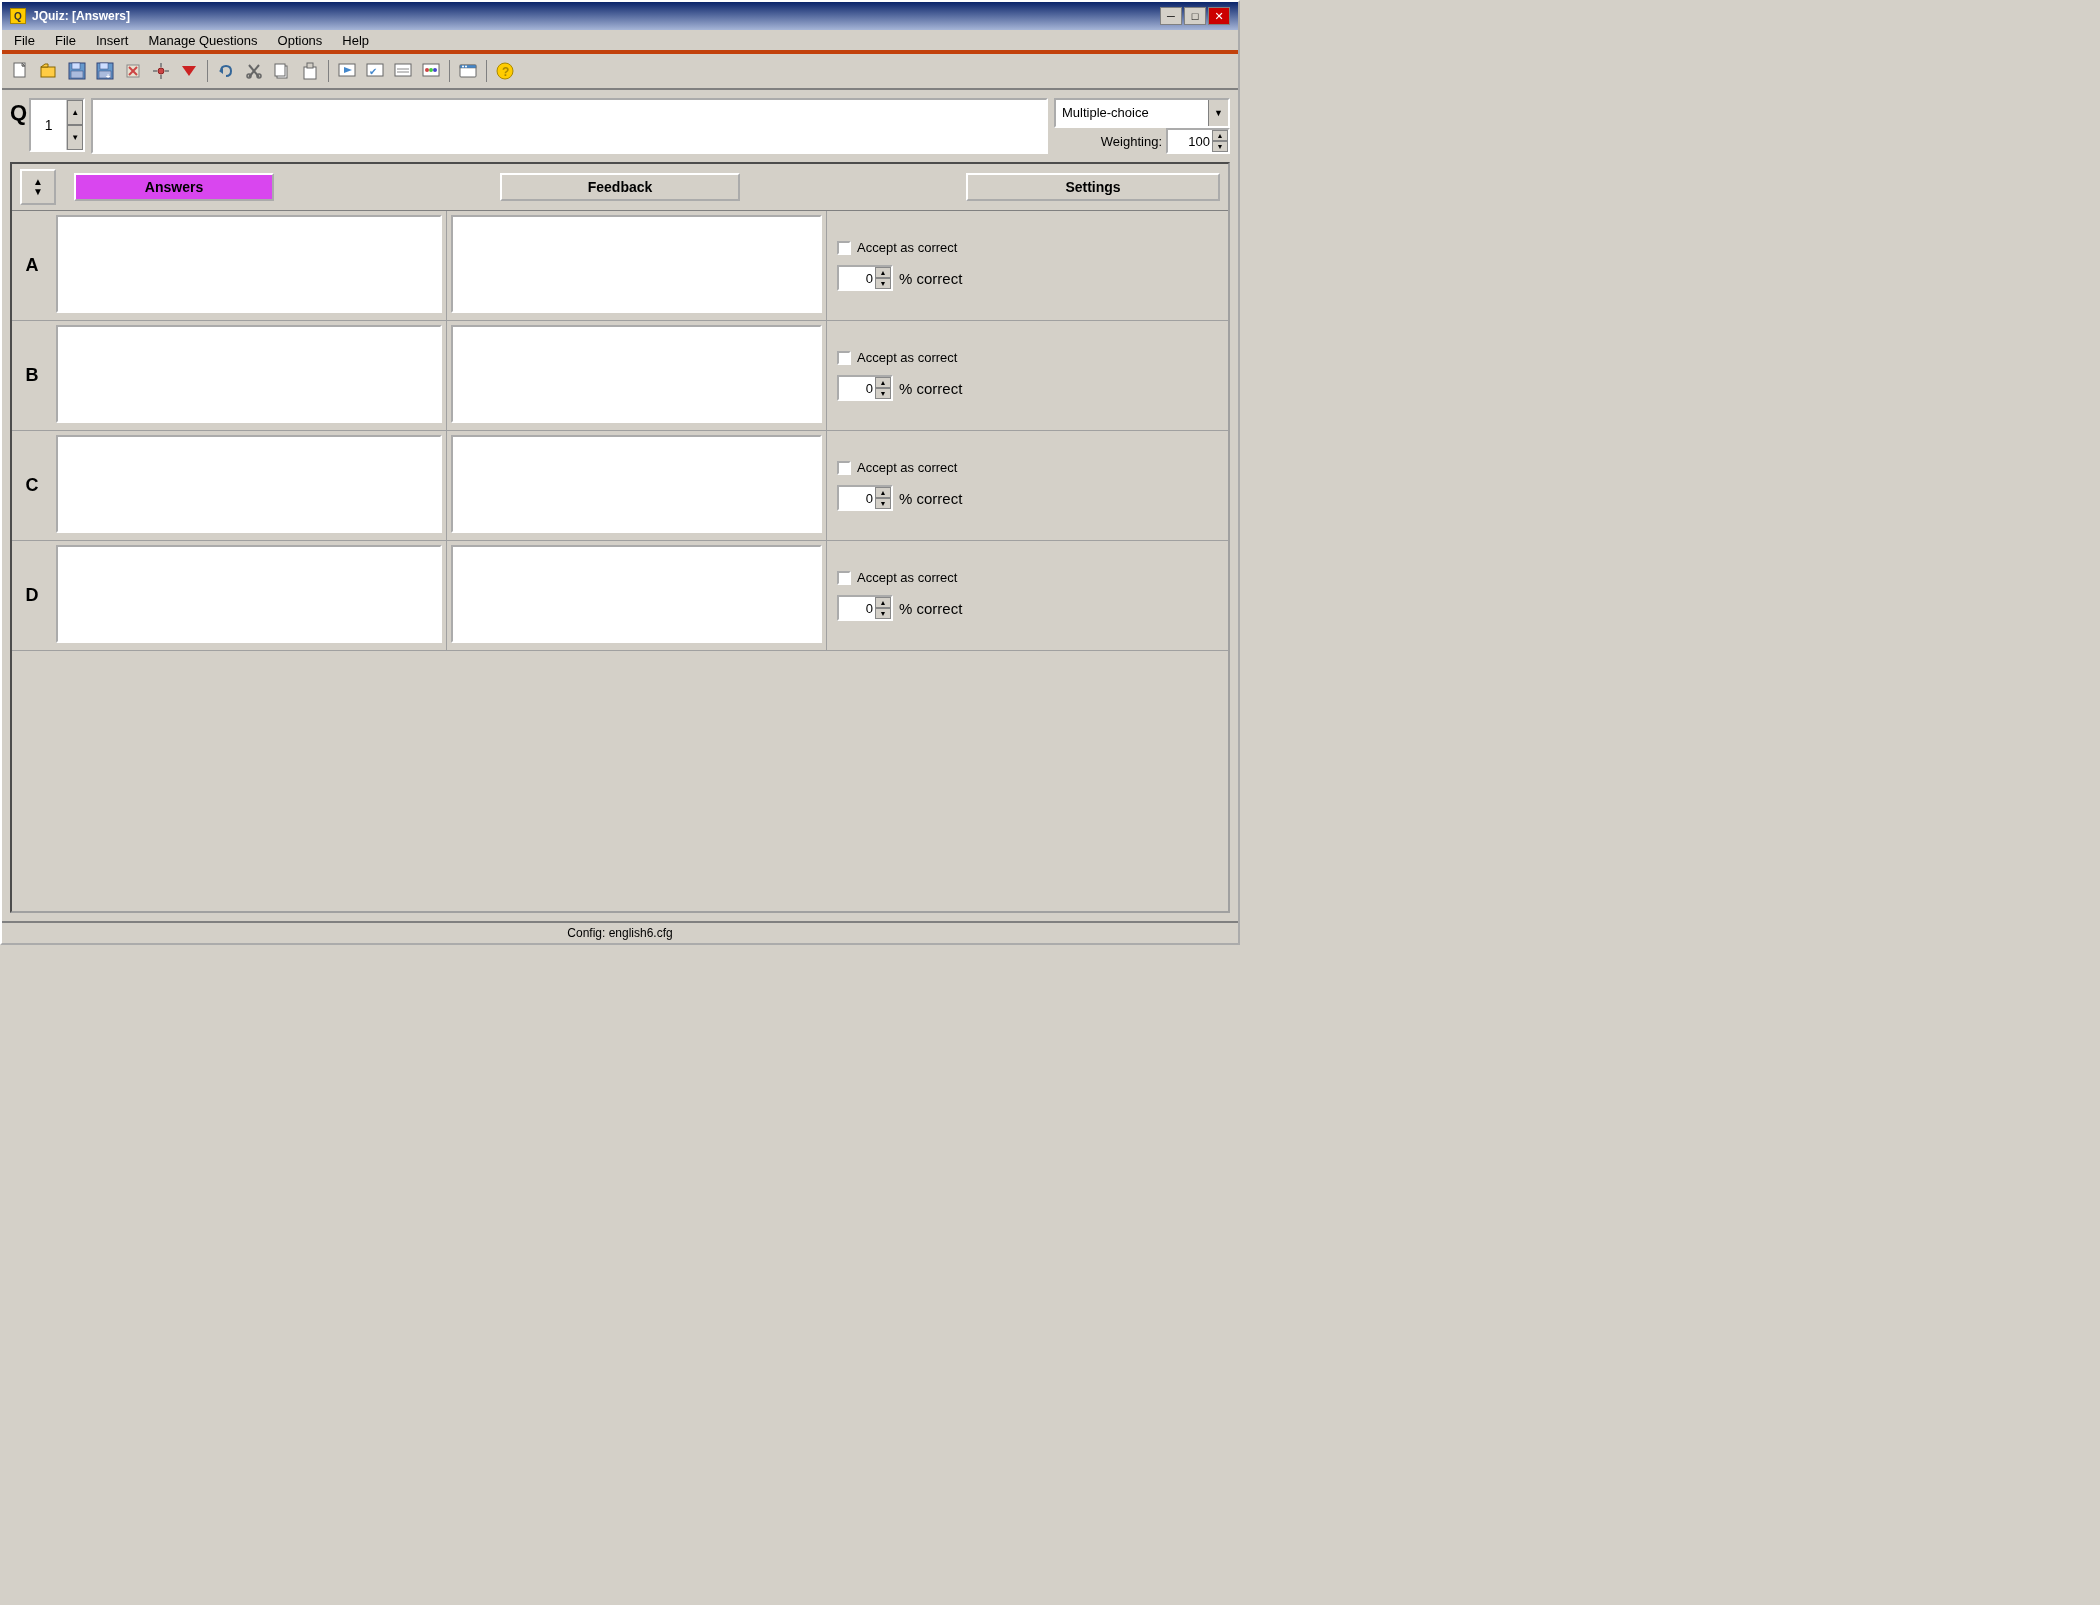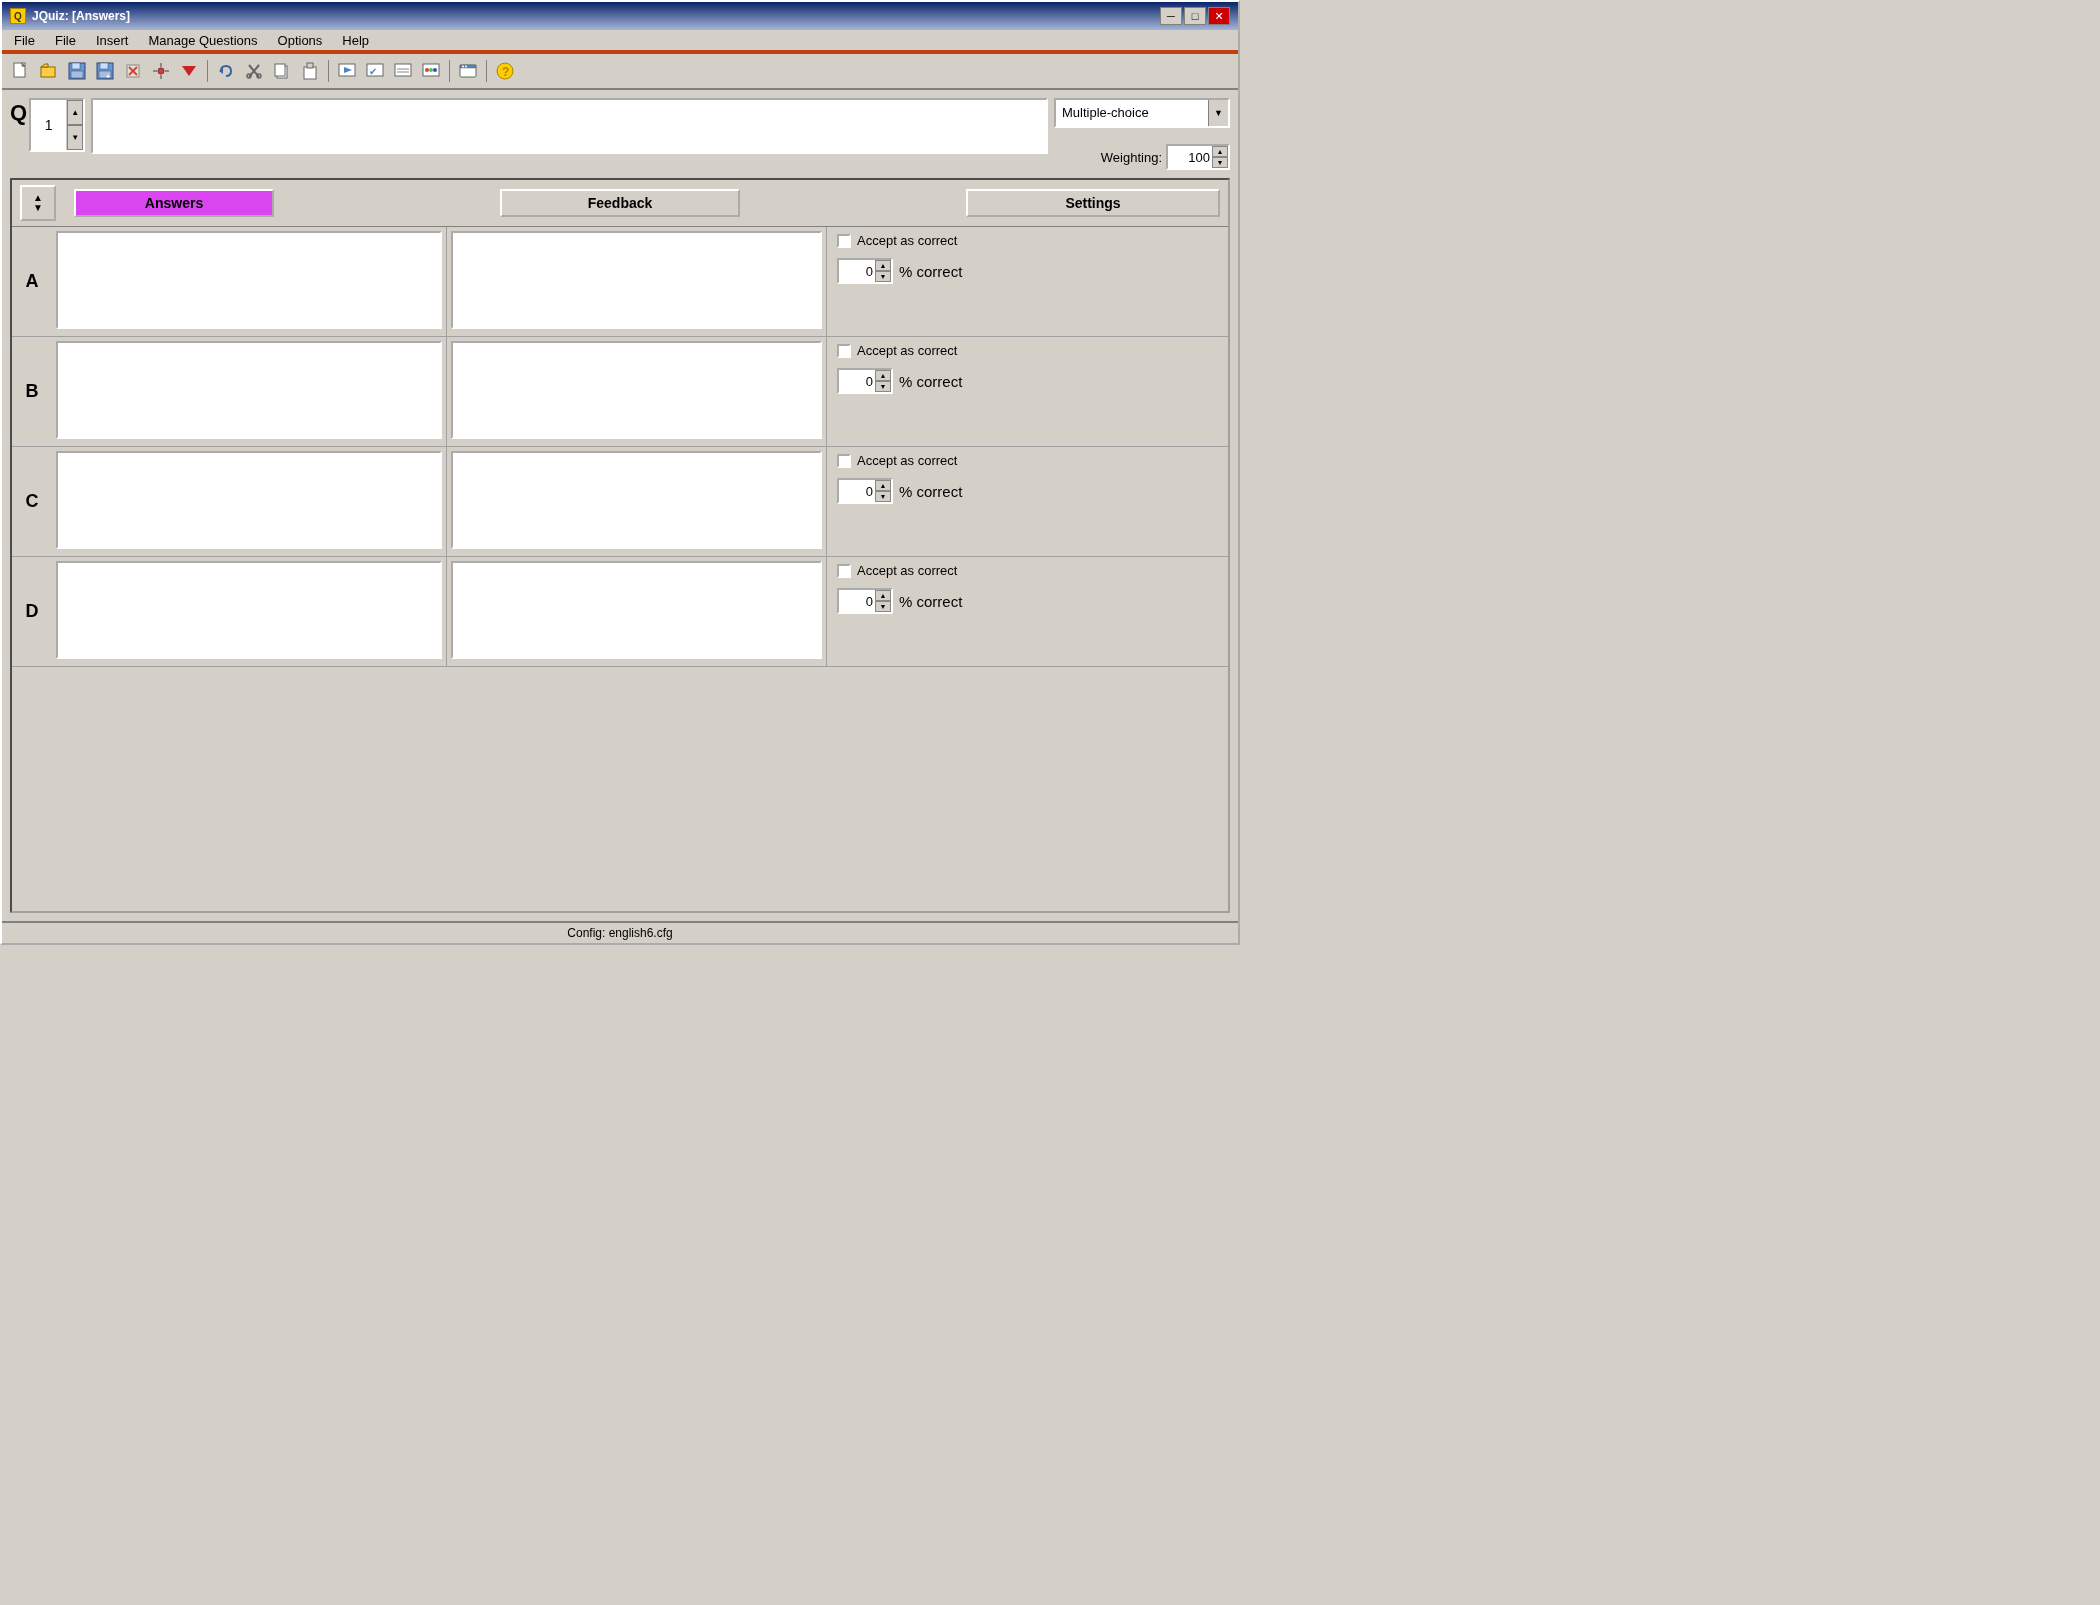--- a/index.html
+++ b/index.html
@@ -180,21 +180,21 @@
       background: white;
       resize: none;
       font-size: 13px;
       padding: 2px 4px;
       outline: none;
     }
     .question-right {
       display: flex;
       flex-direction: column;
       margin-left: 6px;
-      gap: 16px;
+      gap: 0;
     }
     .type-select-wrap {
       display: flex;
       border: 2px inset #ffffff;
       background: white;
     }
     .type-select-text {
       padding: 2px 6px;
       font-size: 13px;
       width: 152px;
@@ -430,20 +430,21 @@
       padding: 4px;
       border-right: 1px solid #a0a0a0;
     }
 
     .settings-entry-col {
       flex: 1;
       padding: 6px 10px;
       display: flex;
       flex-direction: column;
       gap: 10px;
+      justify-content: center;
     }
 
     textarea.entry-text {
       width: 100%;
       height: 98px;
       border: 2px inset #ffffff;
       background: white;
       resize: none;
       font-size: 13px;
       padding: 2px 4px;

